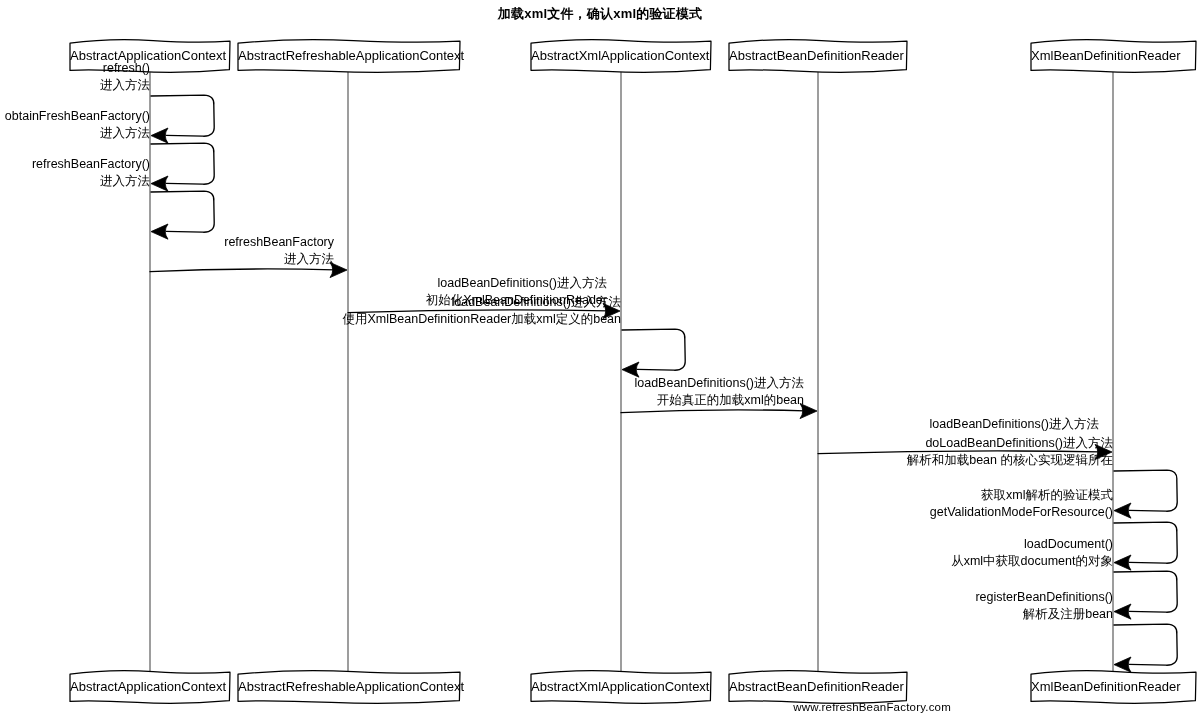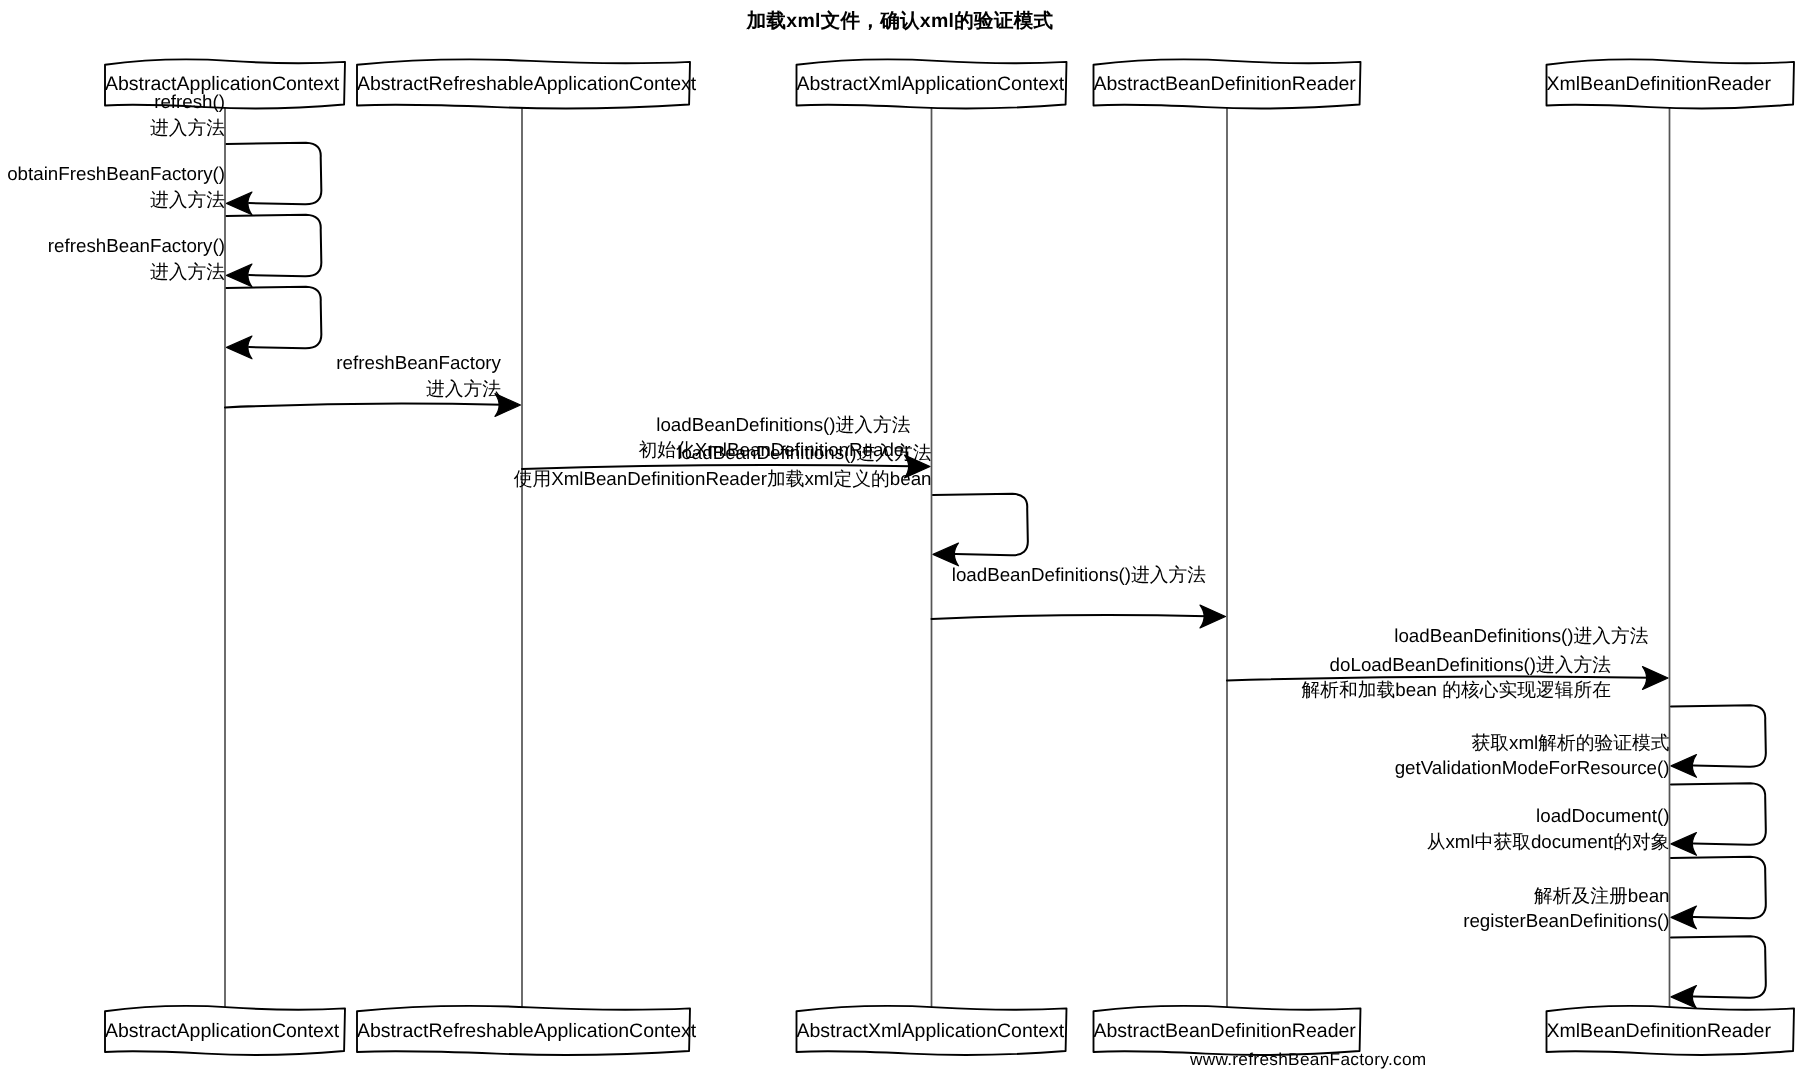--- a/index.html
+++ b/index.html
@@ -152,37 +152,38 @@
       <div class="msg-label right-align" style="left: 187px; width: 420px; top: 275px;">
         <span class="msg-line2">loadBeanDefinitions()进入方法</span>
         <span class="msg-line2">初始化XmlBeanDefinitionReader</span>
       </div>
       <div class="msg-label right-align" style="left: 201px; width: 420px; top: 294px;">
         <span class="msg-line2">loadBeanDefinitions()进入方法</span>
         <span class="msg-line2">使用XmlBeanDefinitionReader加载xml定义的bean</span>
       </div>
       <div class="msg-label right-align" style="left: 384px; width: 420px; top: 375px;">
         <span class="msg-line2">loadBeanDefinitions()进入方法</span>
+        <span class="msg-line2">开始真正的加载xml的bean</span>
       </div>
       <div class="msg-label right-align" style="left: 679px; width: 420px; top: 416px;">
         <span class="msg-line2">loadBeanDefinitions()进入方法</span>
       </div>
-      <div class="msg-label right-align" style="left: 654px; width: 420px; top: 435px;">
+      <div class="msg-label right-align" style="left: 693px; width: 420px; top: 435px;">
         <span class="msg-line2">doLoadBeanDefinitions()进入方法</span>
         <span class="msg-line2">解析和加载bean 的核心实现逻辑所在</span>
       </div>
       <div class="msg-label right-align" style="left: 693px; width: 420px; top: 487px;">
         <span class="msg-line2">获取xml解析的验证模式</span>
         <span class="msg-line2">getValidationModeForResource()</span>
       </div>
       <div class="msg-label right-align" style="left: 693px; width: 420px; top: 536px;">
         <span class="msg-line2">loadDocument()</span>
         <span class="msg-line2">从xml中获取document的对象</span>
       </div>
       <div class="msg-label right-align" style="left: 693px; width: 420px; top: 589px;">
+        <span class="msg-line2">registerBeanDefinitions()</span>
         <span class="msg-line2">解析及注册bean</span>
-        <span class="msg-line2">registerBeanDefinitions()</span>
       </div>
     </div>
 
   <div class="footer-credit">www.refreshBeanFactory.com</div>
 
 </div>
 
 </body></html>

